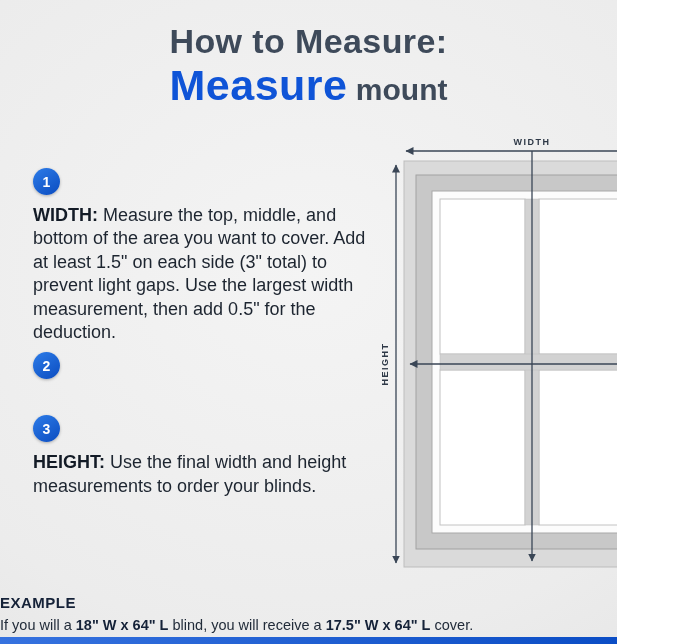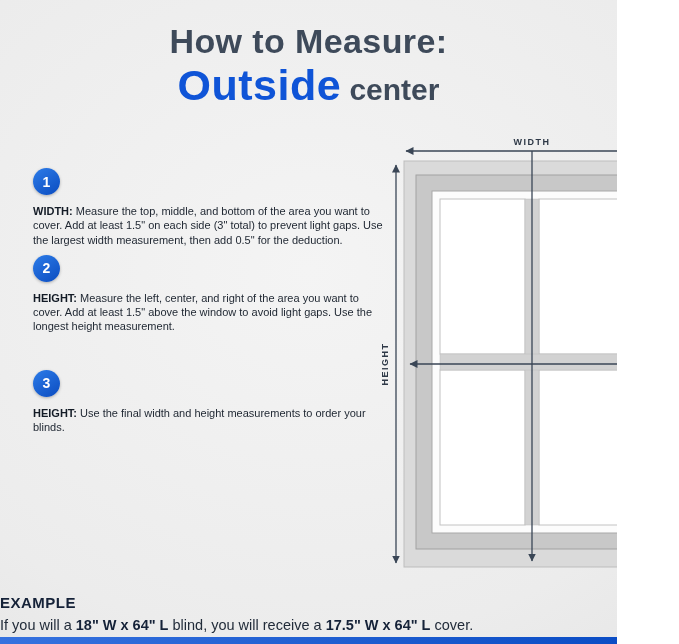--- a/index.html
+++ b/index.html
@@ -16,52 +16,51 @@
   .steps { position:absolute; left:33px; top:168px; width:350px; }
   .step { margin-bottom:8px; }
   .step-2 { margin-bottom:36px; }
   .badge {
     width:27px; height:27px; border-radius:50%;
     background:linear-gradient(145deg,#2d7ce8,#0b4cc0);
     color:#fff; font-weight:700; font-size:14px;
     display:flex; align-items:center; justify-content:center;
     box-shadow:0 1px 3px rgba(0,0,0,.28);
   }
-  .step-text { margin-top:9px; font-size:11px; line-height:1.3; color:#1d2530; }
+  .step-text { margin-top:9px; font-size:18px; line-height:1.3; color:#1d2530; }
   .step-text b { font-weight:700; color:#131b26; }
   .diagram { position:absolute; left:380px; top:135px; }
   .diagram svg { overflow:visible; display:block; }
   .example { position:absolute; left:0; bottom:11px; width:100%; text-align:left; }
   .example h2 { font-size:15px; font-weight:800; letter-spacing:.5px; margin-bottom:6px; color:#152238; }
   .example p { font-size:14.5px; color:#222c3a; }
   .example b { font-weight:700; color:#152238; }
   .bottom-bar { position:absolute; left:0; bottom:0; width:100%; height:7px;
     background:linear-gradient(90deg,#3672df,#0b4dc5); }
   .meas-text { font-weight:bold; }
 </style>
 </head>
 <body>
 
 <div class="page">
 
   <header class="header">
     <div class="line1">How to Measure:</div>
-    <div class="line2"><span class="highlight">Outside</span><span> center</span></div>
+    <div class="line2"><span class="highlight">Measure</span><span> mount</span></div>
   </header>
 
   <section class="steps">
 
     <div class="step step-1">
       <div class="badge">1</div>
       <p class="step-text"><b>WIDTH:</b> <span>Measure the top, middle, and bottom of the area you want to cover. Add at least 1.5" on each side (3" total) to prevent light gaps. Use the largest width measurement, then add 0.5" for the deduction.</span></p>
     </div>
 
     <div class="step step-2">
       <div class="badge">2</div>
-      <p class="step-text"><b>HEIGHT:</b> <span>Measure the left, center, and right of the area you want to cover. Add at least 1.5" above the window to avoid light gaps. Use the longest height measurement.</span></p>
     </div>
 
     <div class="step step-3">
       <div class="badge">3</div>
       <p class="step-text"><b>HEIGHT:</b> <span>Use the final width and height measurements to order your blinds.</span></p>
     </div>
 
   </section>
 
   <div class="diagram">

